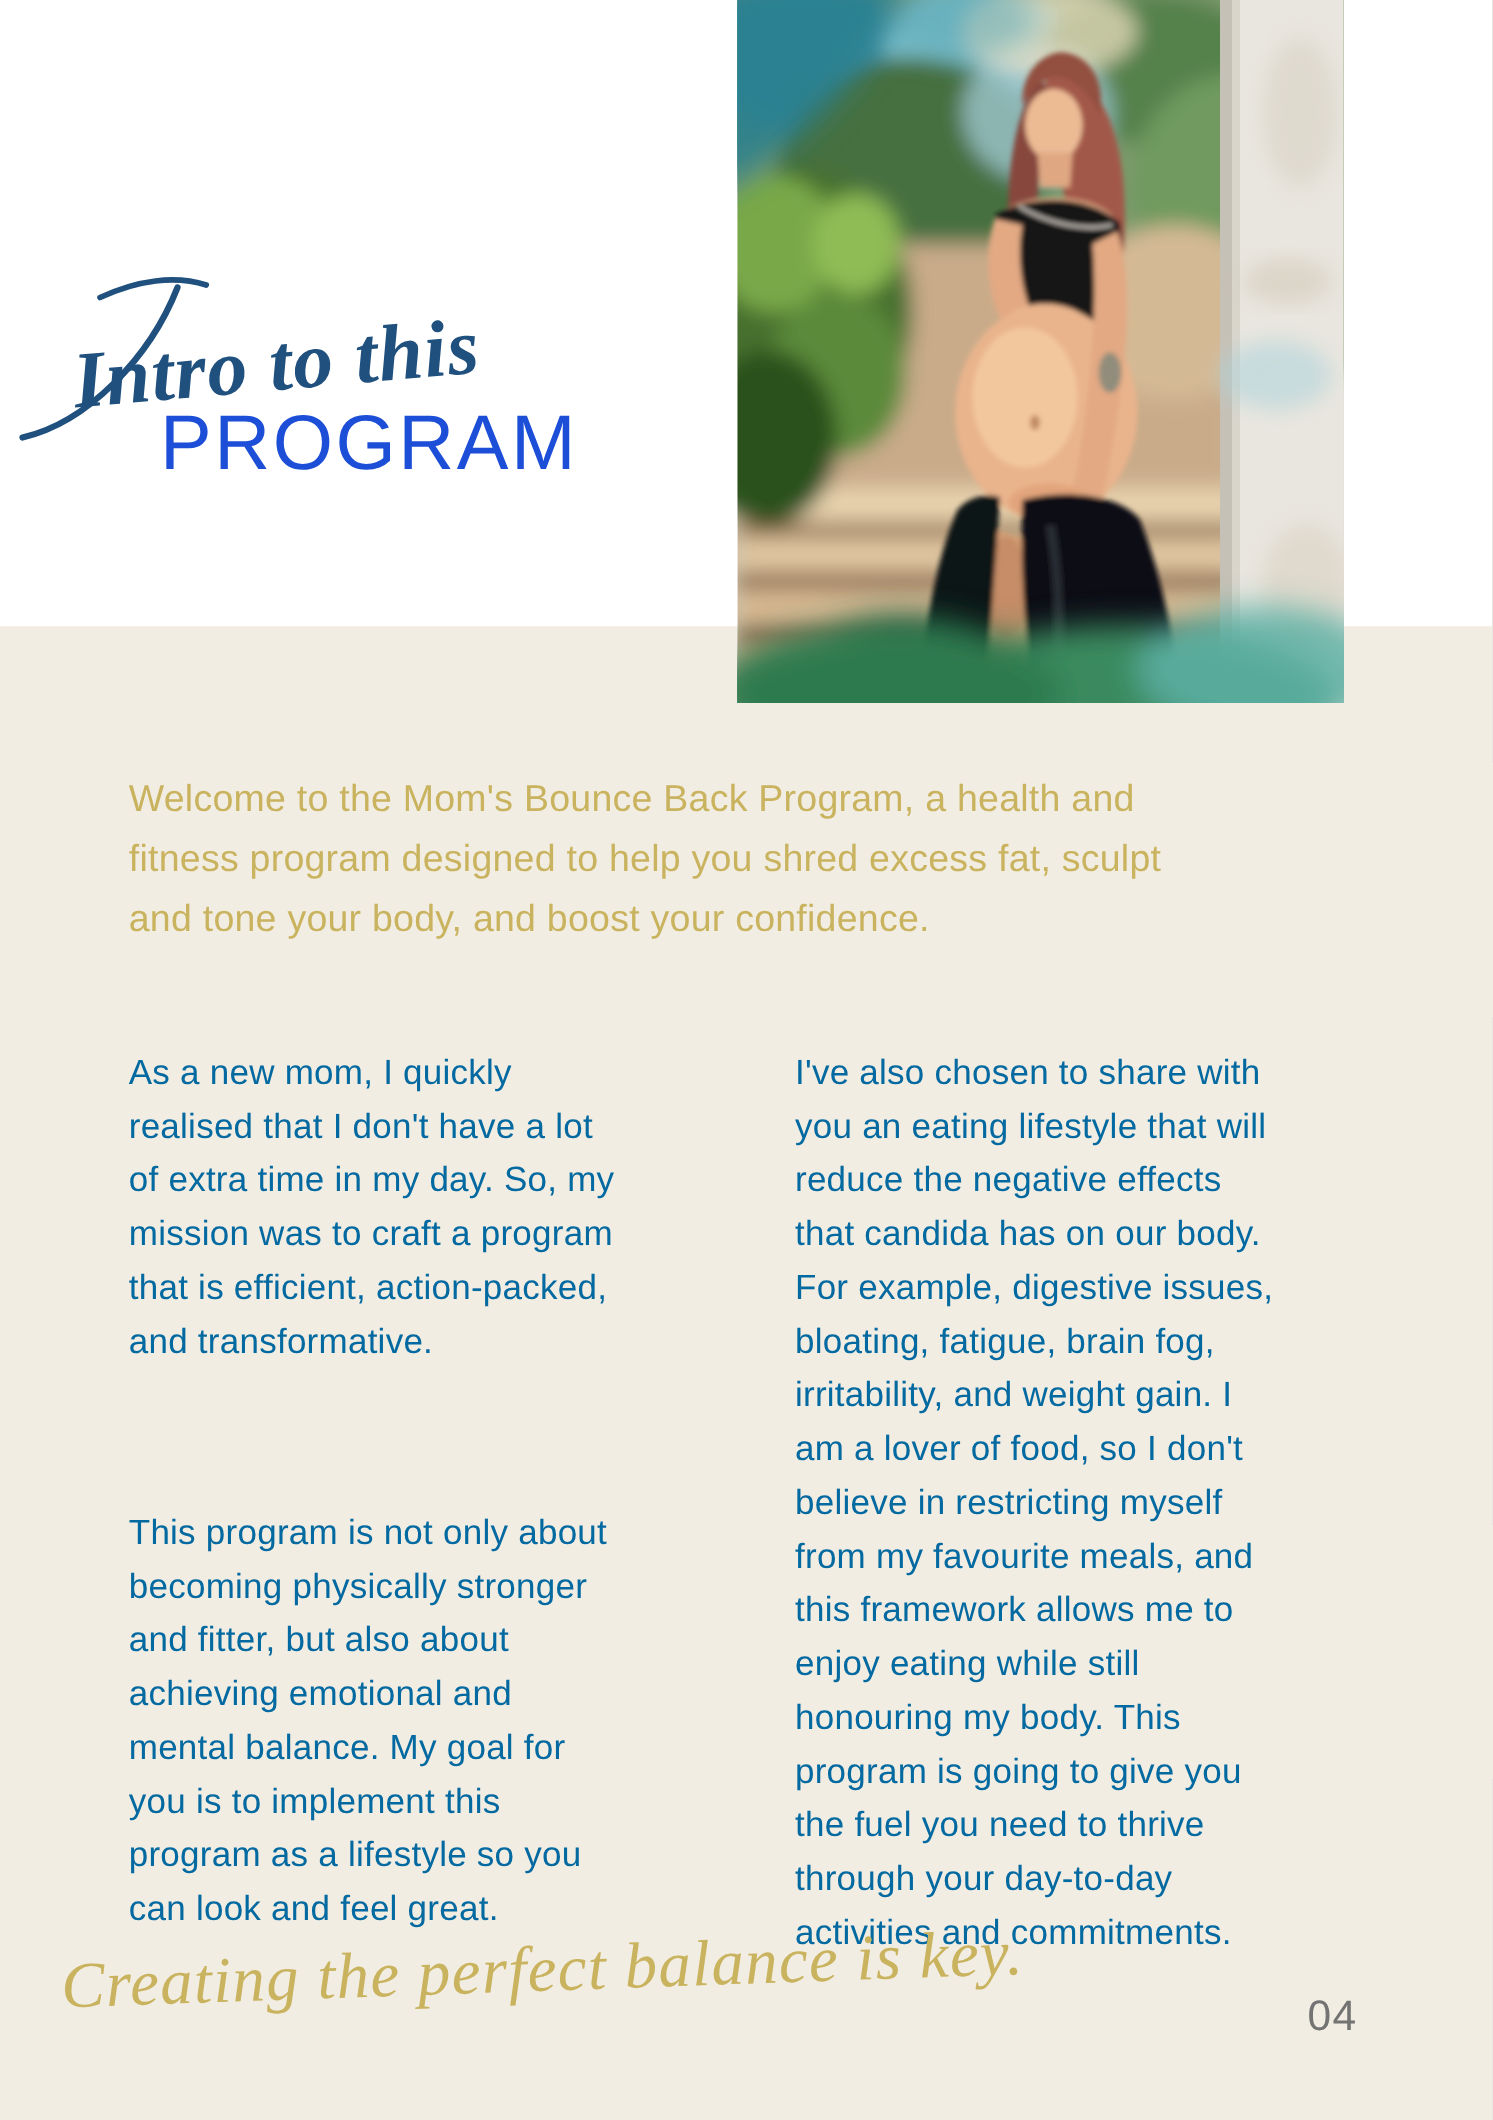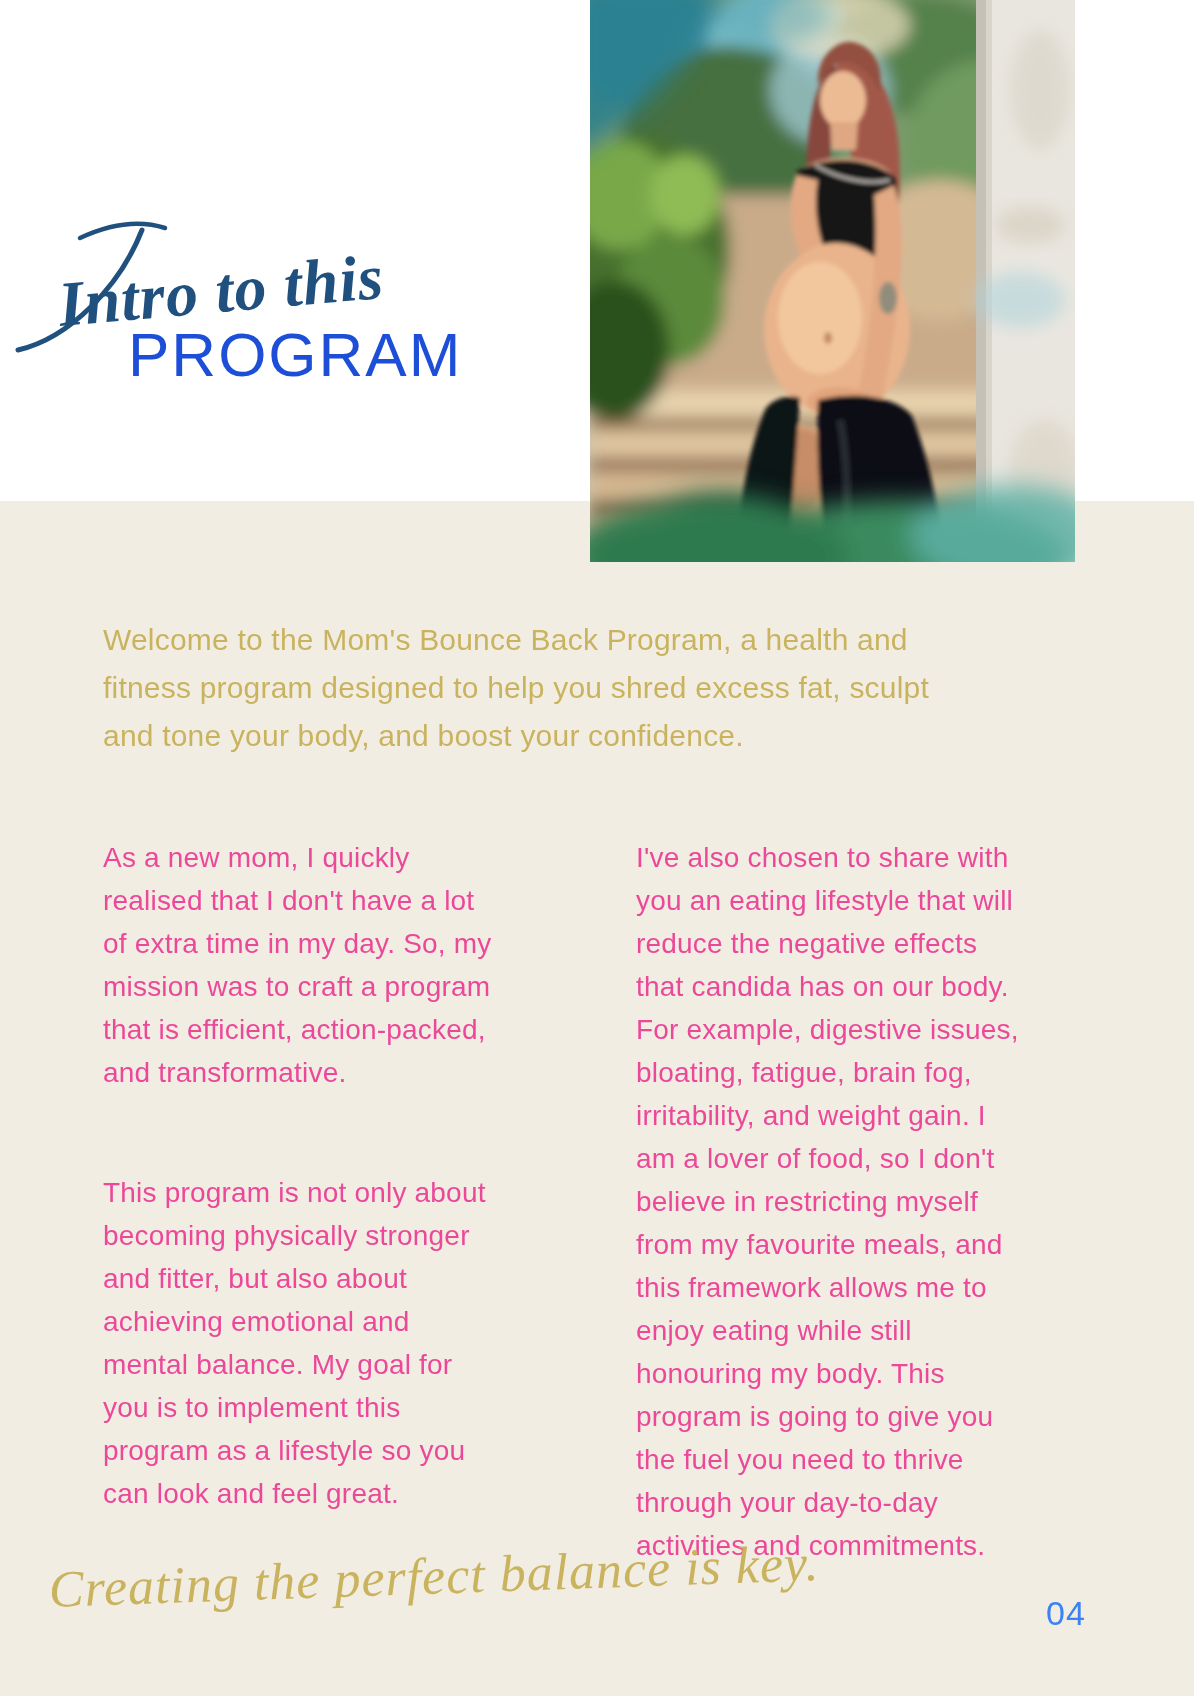--- a/index.html
+++ b/index.html
@@ -34,37 +34,37 @@
     font-size:62px;font-weight:300;line-height:1;
     letter-spacing:2px;color:#1d4ed8;white-space:nowrap;
   }
   .intro-para{
     position:absolute;left:103px;top:616px;width:980px;margin:0;
     font-size:30px;line-height:48px;color:#c9b35f;
     white-space:pre-line;letter-spacing:0.2px;
   }
   .col{
     position:absolute;top:793px;margin:0;
-    font-size:28px;line-height:43px;color:#ec4899;
+    font-size:28px;line-height:43px;color:#0369a1;
     white-space:pre-line;letter-spacing:0.2px;
   }
   .col p{margin:0;white-space:pre-line;}
-  .col p + p{margin-top:34px;}
+  .col p + p{margin-top:67px;}
   .col-left{left:103px;width:500px;}
   .col-right{left:636px;width:520px;}
   .footer-script{
     position:absolute;left:50px;top:1560px;
     font-family:"Liberation Serif",serif;
     font-style:italic;font-size:52px;color:#c9b35f;
     transform:rotate(-2deg);transform-origin:left bottom;
     white-space:nowrap;letter-spacing:1px;
   }
   .page-number{
     position:absolute;left:1046px;top:1596px;
-    font-size:34px;color:#3b82f6;letter-spacing:1px;line-height:1;
+    font-size:34px;color:#737373;letter-spacing:1px;line-height:1;
   }
 </style>
 </head>
 <body>
 
 <div class="page">
 
   <div class="cream-panel"></div>
 
   <figure class="photo">

